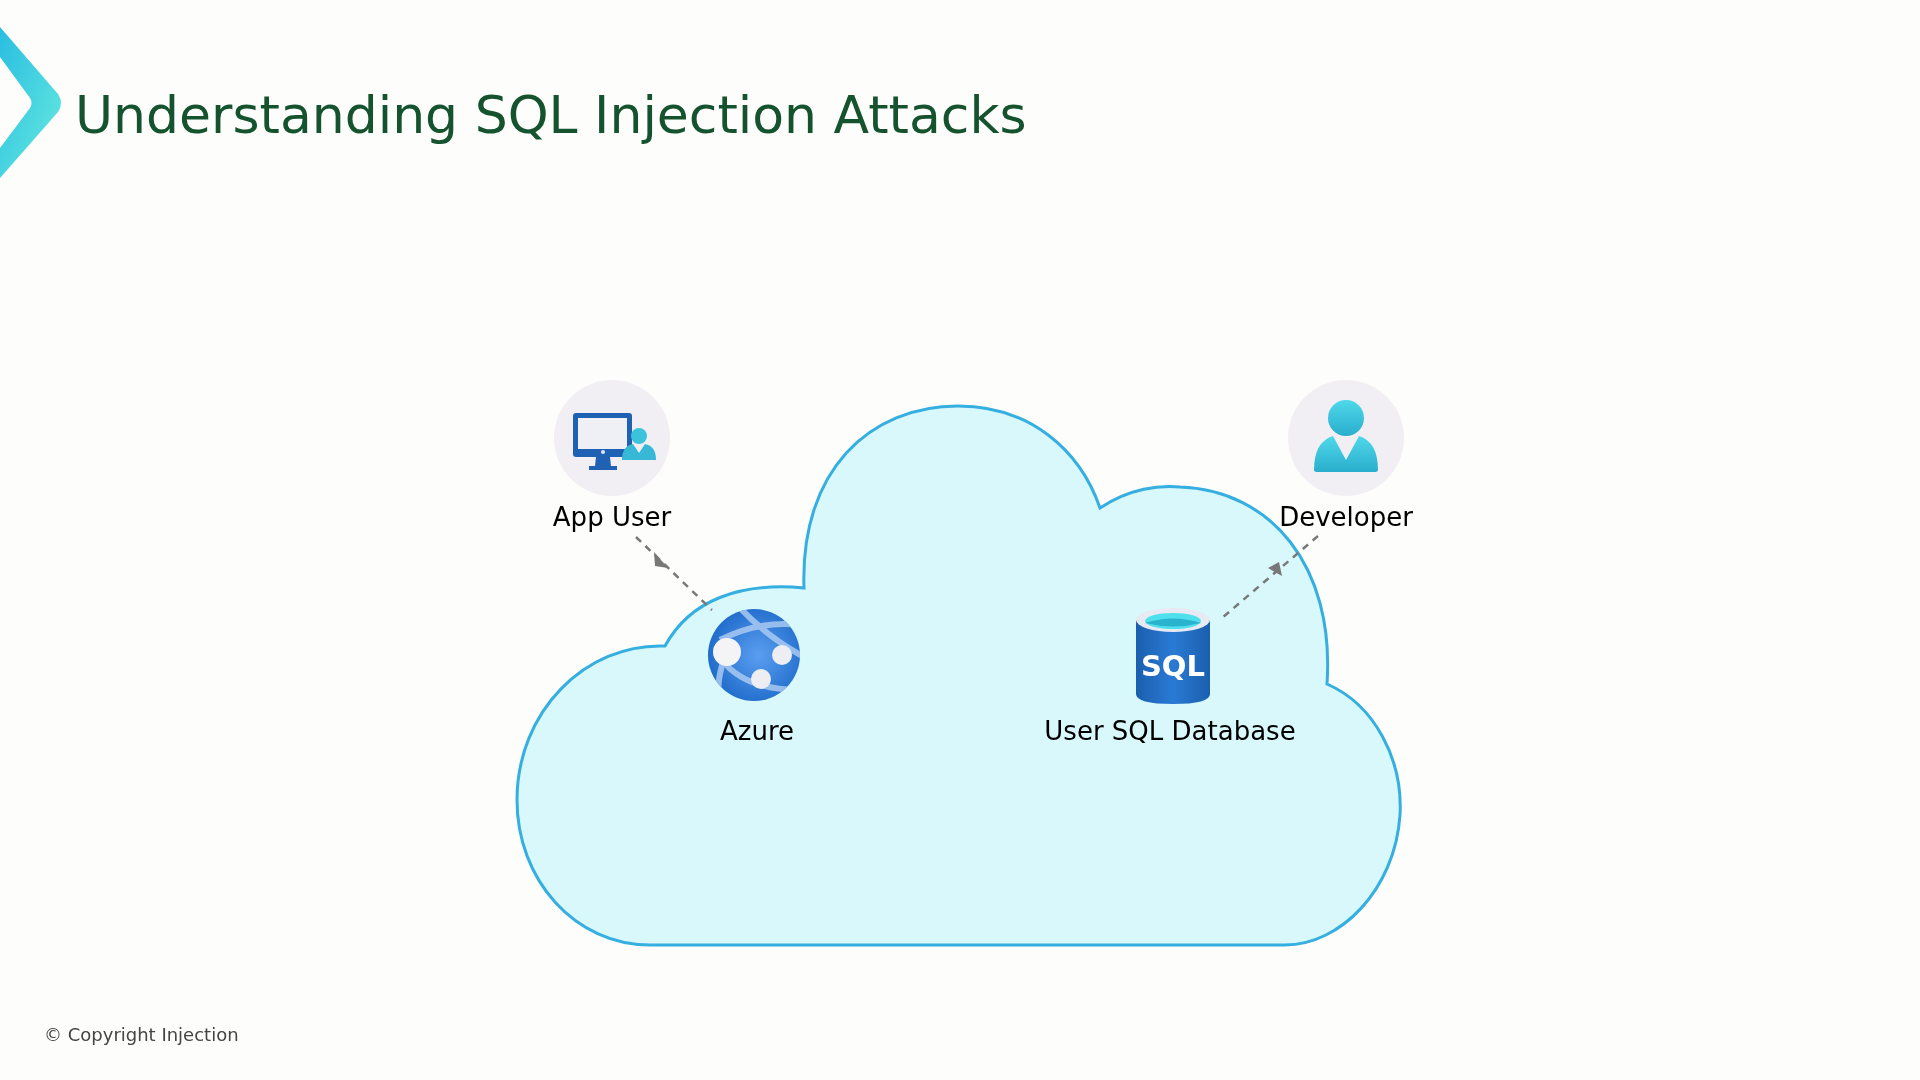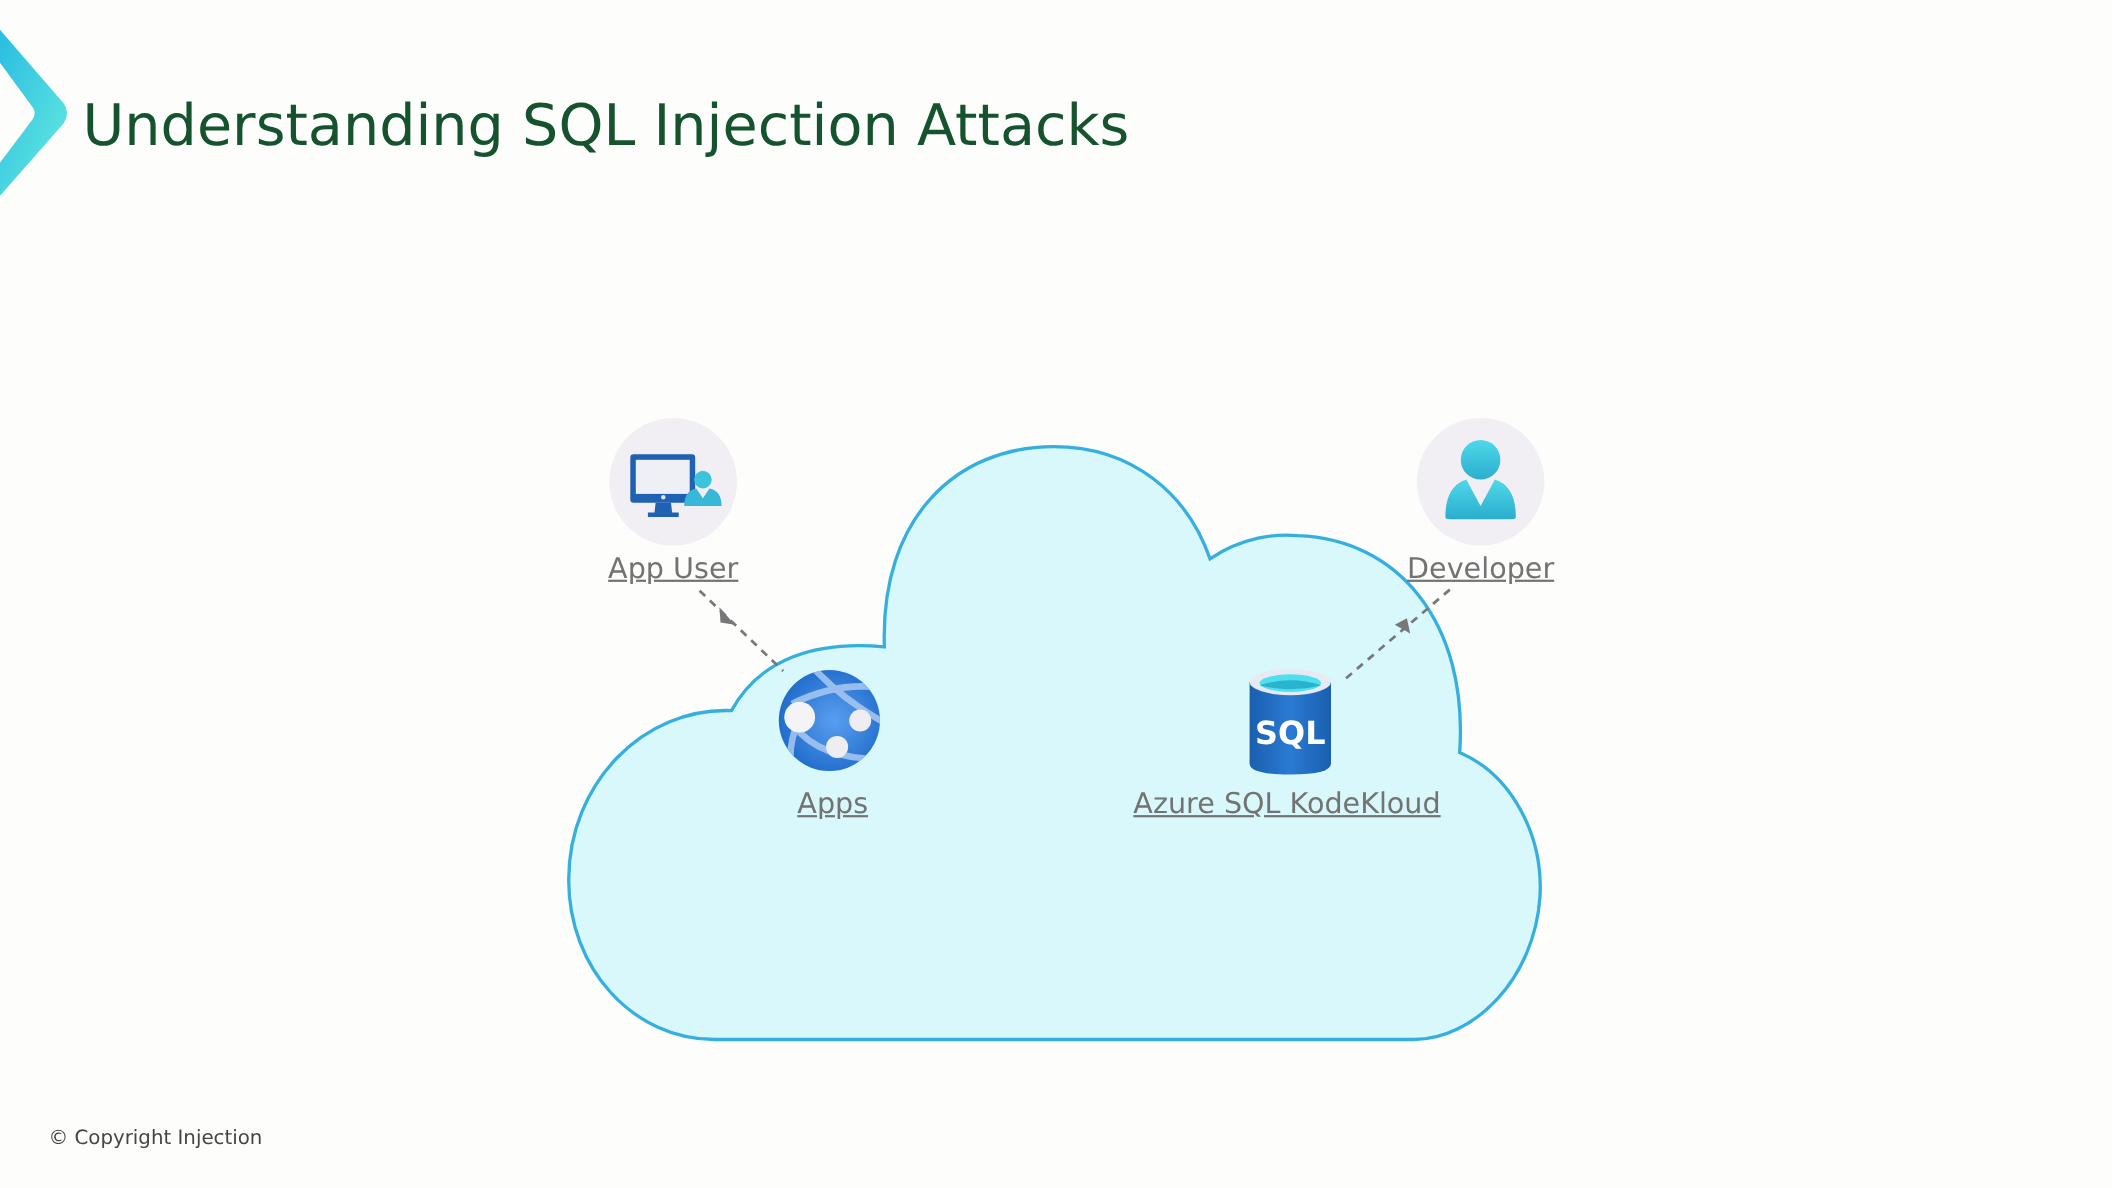--- a/index.html
+++ b/index.html
@@ -10,23 +10,23 @@
   }
   .logo { position: absolute; left: 0; top: 20px; width: 70px; height: 170px; }
   .title {
     position: absolute; left: 75px; top: 80px;
     font-size: 52px; line-height: 70px; color: #14532d;
     font-family: "DejaVu Sans", sans-serif; letter-spacing: 0px;
     white-space: nowrap;
   }
   .diagram { position: absolute; left: 0; top: 0; width: 1920px; height: 1080px; }
   .label {
-    position: absolute; font-size: 26px; color: #737373;
+    position: absolute; font-size: 26px; color: #000000;
     font-family: "DejaVu Sans", sans-serif; white-space: nowrap;
-    transform: translateX(-50%); line-height: 30px; text-decoration: underline;
+    transform: translateX(-50%); line-height: 30px;
   }
   .copyright {
     position: absolute; left: 44px; top: 1025px;
     font-size: 18px; color: #454545; white-space: nowrap;
     font-family: "DejaVu Sans", sans-serif; line-height: 20px;
   }
 </style>
 </head>
 <body>
 
@@ -128,16 +128,16 @@
       <ellipse cx="1173" cy="620" rx="37" ry="12" fill="#e7eaf2"></ellipse>
       <ellipse cx="1173" cy="621" rx="28" ry="8" fill="#4fe0ee"></ellipse>
       <path d="M1145 623 Q1173 614 1201 623 Q1173 630 1145 623 Z" fill="#2ab3cf"></path>
       <text x="1173" y="676" text-anchor="middle" font-family="DejaVu Sans, sans-serif" font-weight="bold" font-size="29" fill="#ffffff">SQL</text>
     </g>
   </g>
 </svg>
 
 <div class="label" style="left:612px; top:502px;">App User</div>
 <div class="label" style="left:1346px; top:502px;">Developer</div>
-<div class="label" style="left:757px; top:716px;">Apps</div>
-<div class="label" style="left:1170px; top:716px;">Azure SQL KodeKloud</div>
+<div class="label" style="left:757px; top:716px;">Azure</div>
+<div class="label" style="left:1170px; top:716px;">User SQL Database</div>
 
 <div class="copyright">© Copyright Injection</div>
 
 </body></html>

